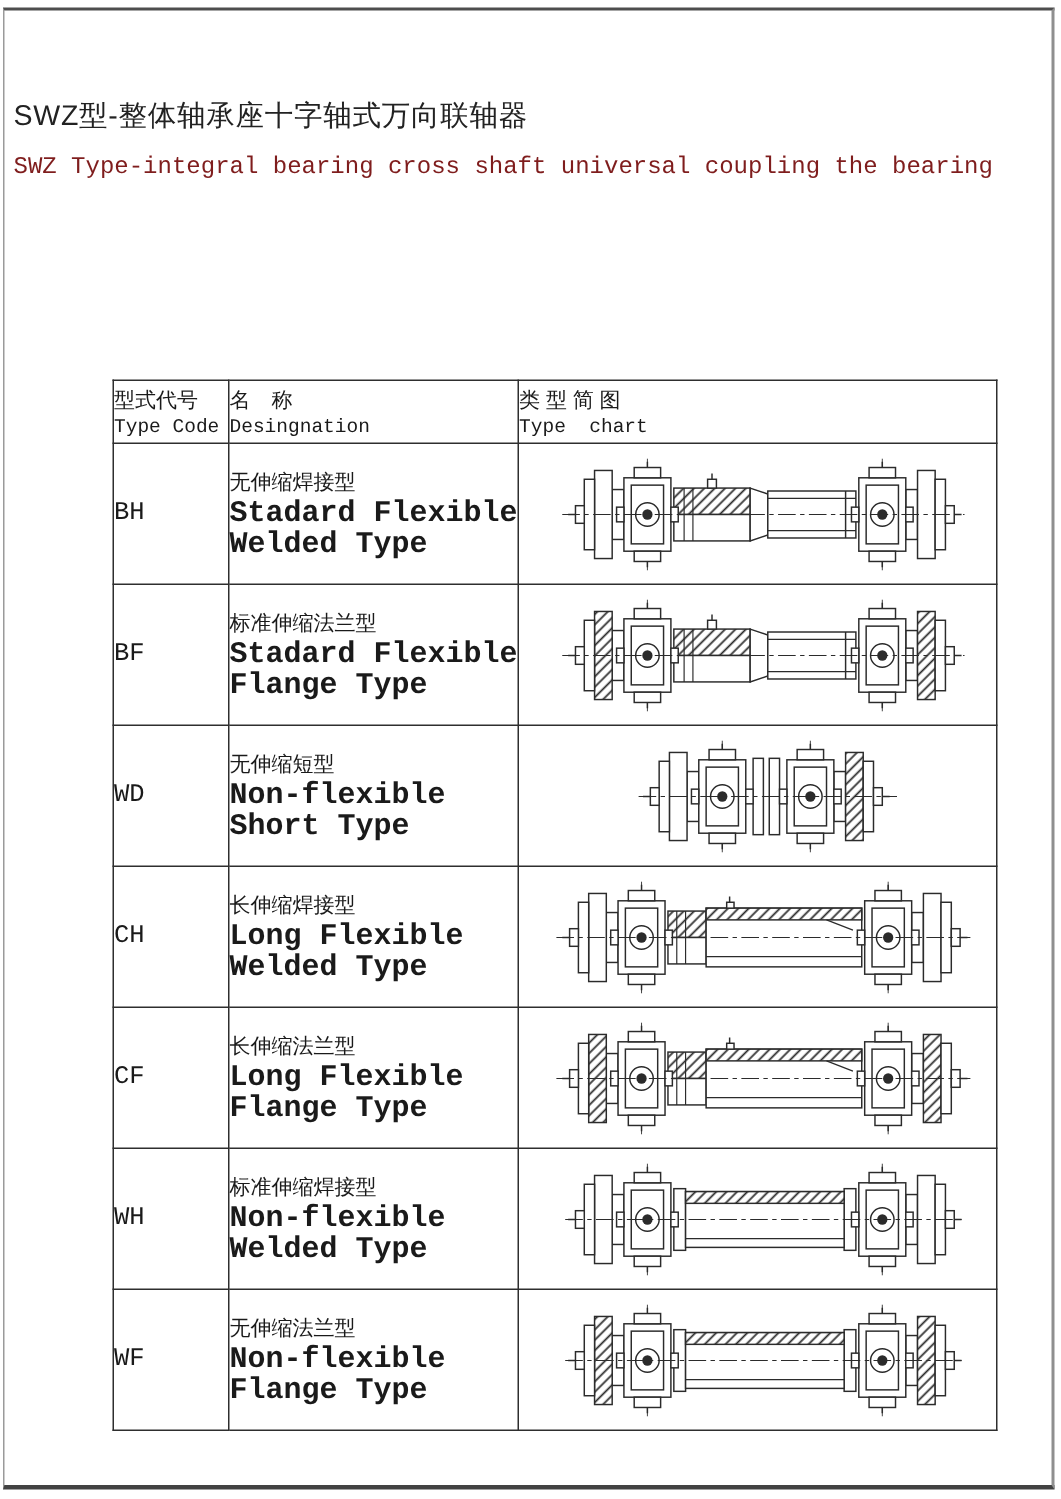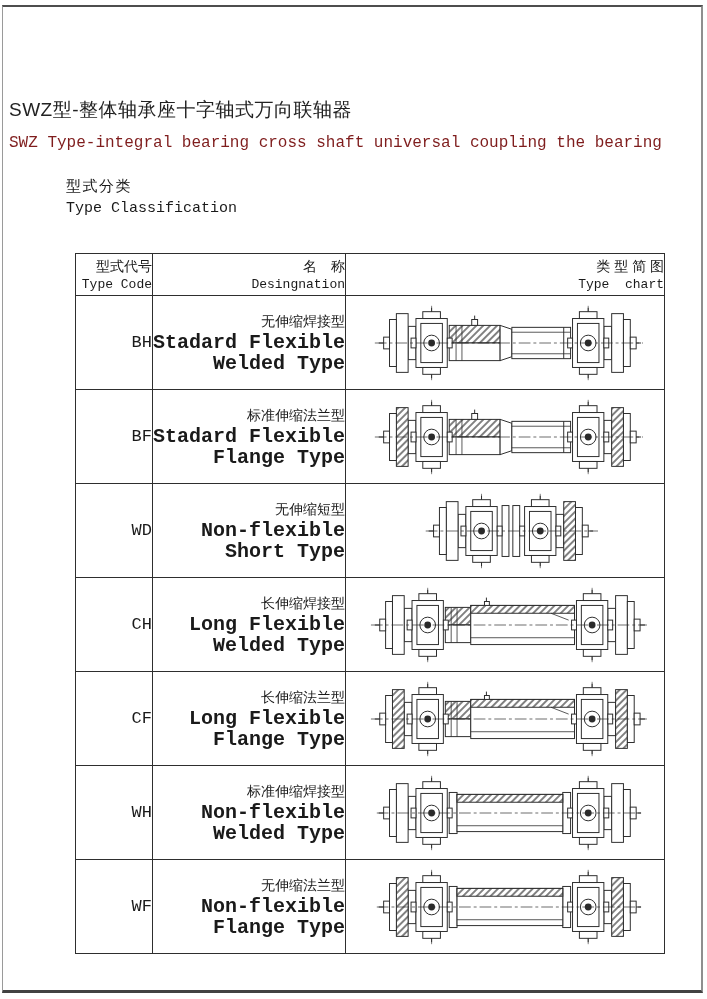--- a/index.html
+++ b/index.html
@@ -1,53 +1,49 @@
 <!DOCTYPE html>
 <html><head>
 <meta charset="utf-8">
 <style>
   html,body{margin:0;padding:0;background:#ffffff;}
   .page{position:relative;width:707px;height:999px;background:#ffffff;
         font-family:"Liberation Sans","DejaVu Sans",sans-serif;color:#1a1a1a;overflow:hidden;}
   .frame{position:absolute;left:2px;top:5px;right:4px;bottom:6px;
          border-top:2px solid #4e4e4e;border-bottom:3px solid #424242;
          border-left:1px solid #9a9a9a;border-right:2px solid #8f8f8f;pointer-events:none;}
-  .titles{position:absolute;left:9px;top:63px;margin-top:32px;}
+  .titles{position:absolute;left:9px;top:63px;}
   .title-zh{font-size:19px;line-height:30px;letter-spacing:.5px;color:#222;}
   .title-en{font-family:"Liberation Mono","DejaVu Sans Mono",monospace;font-size:16px;
             line-height:24px;margin-top:6px;white-space:pre;color:#7f1d1d;}
   .section{position:absolute;left:66px;top:174px;}
   .section-zh{font-size:15px;line-height:23px;letter-spacing:1.5px;}
   .section-en{font-family:"Liberation Mono","DejaVu Sans Mono",monospace;font-size:15px;line-height:23px;white-space:pre;}
   table.cls{position:absolute;left:75px;top:253px;border-collapse:collapse;table-layout:fixed;}
-  .cls th,.cls td{border:1px solid #2e2e2e;padding:0;vertical-align:middle;text-align:right;font-weight:normal;}
+  .cls th,.cls td{border:1px solid #2e2e2e;padding:0;vertical-align:middle;text-align:left;font-weight:normal;}
   tr.hdr{height:42px;}
   tr.row{height:94px;}
   .zh{font-size:14px;white-space:pre;line-height:20px;}
   .en{font-family:"Liberation Mono","DejaVu Sans Mono",monospace;font-size:13px;white-space:pre;line-height:18px;}
   td.name .zh{line-height:21px;font-size:14px;}
   td.name .en{font-size:20px;line-height:21px;font-weight:bold;}
   td.code{font-family:"Liberation Mono","DejaVu Sans Mono",monospace;font-size:17px;}
   svg.coupling{display:block;margin:0 auto;width:315px;height:92px;}
 </style>
 </head>
 <body>
 
 <div class="page">
   <div class="frame"></div>
 
   <div class="titles">
     <div class="title-zh">SWZ型-整体轴承座十字轴式万向联轴器</div>
     <div class="title-en">SWZ Type-integral bearing cross shaft universal coupling the bearing</div>
   </div>
 
-  <div class="section">
-    <div class="section-zh">型式分类</div>
-    <div class="section-en">Type Classification</div>
-  </div>
 
   <table class="cls">
     <colgroup>
         <col style="width:77px">
         <col style="width:170px">
         <col style="width:319px">
       </colgroup>
     <tbody>
         <tr class="hdr">
       <th>

